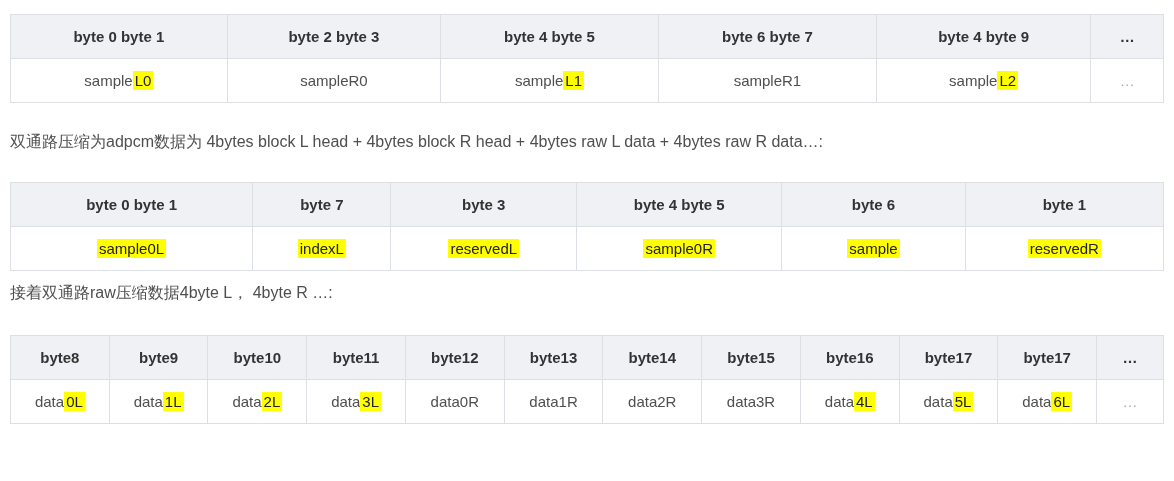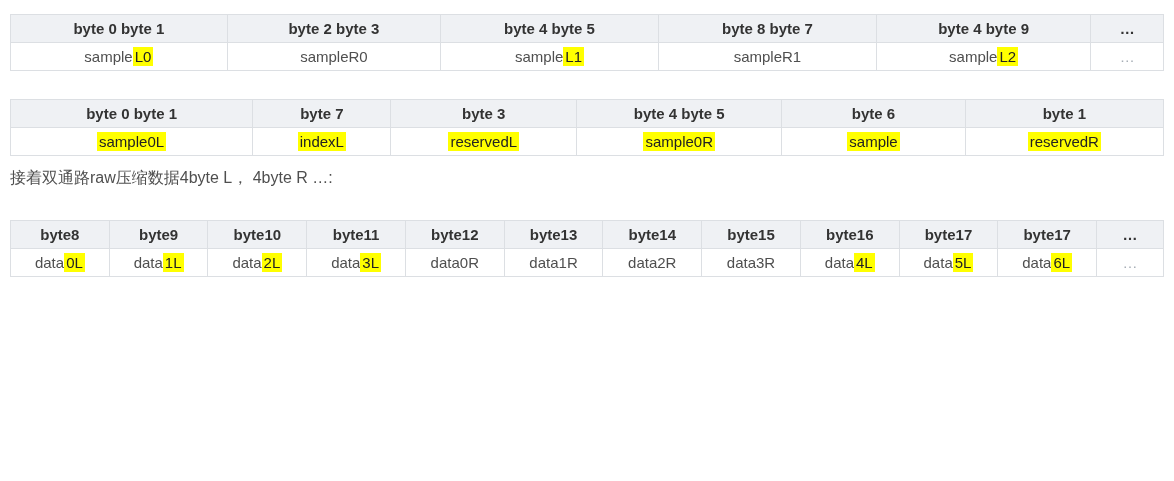--- a/index.html
+++ b/index.html
@@ -20,21 +20,21 @@
     padding:14px 10px 0 10px;
     overflow:hidden;
   }
   table{
     width:100%;
     border-collapse:collapse;
     table-layout:fixed;
   }
   th,td{
     border:1px solid var(--border);
-    height:28px;
+    height:44px;
     text-align:center;
     vertical-align:middle;
     font-size:15px;
     padding:2px 4px;
     overflow:hidden;
     white-space:nowrap;
   }
   th{
     background:var(--th-bg);
     color:var(--th-text);
@@ -71,37 +71,38 @@
         <col style="width: 18.9%;">
         <col style="width: 18.9%;">
         <col style="width: 18.6%;">
         <col style="width: 6.3%;">
       </colgroup>
       <thead>
         <tr>
           <th>byte 0 byte 1</th>
           <th>byte 2 byte 3</th>
           <th>byte 4 byte 5</th>
-          <th>byte 8 byte 7</th>
+          <th>byte 6 byte 7</th>
           <th>byte 4 byte 9</th>
           <th>…</th>
         </tr>
       </thead>
       <tbody>
         <tr>
           <td><span>sample</span><span class="hl">L0</span></td>
           <td><span>sampleR0</span></td>
           <td><span>sample</span><span class="hl">L1</span></td>
           <td><span>sampleR1</span></td>
           <td><span>sample</span><span class="hl">L2</span></td>
           <td><span class="muted">…</span></td>
         </tr>
       </tbody>
     </table>
 
+  <p class="p-first">双通路压缩为adpcm数据为 4bytes block L head + 4bytes block R head + 4bytes raw L data + 4bytes raw R data…:</p>
 
 
   <table class="tbl-2">
       <colgroup>
         <col style="width: 21%;">
         <col style="width: 12%;">
         <col style="width: 16.1%;">
         <col style="width: 17.8%;">
         <col style="width: 15.9%;">
         <col style="width: 17.2%;">

